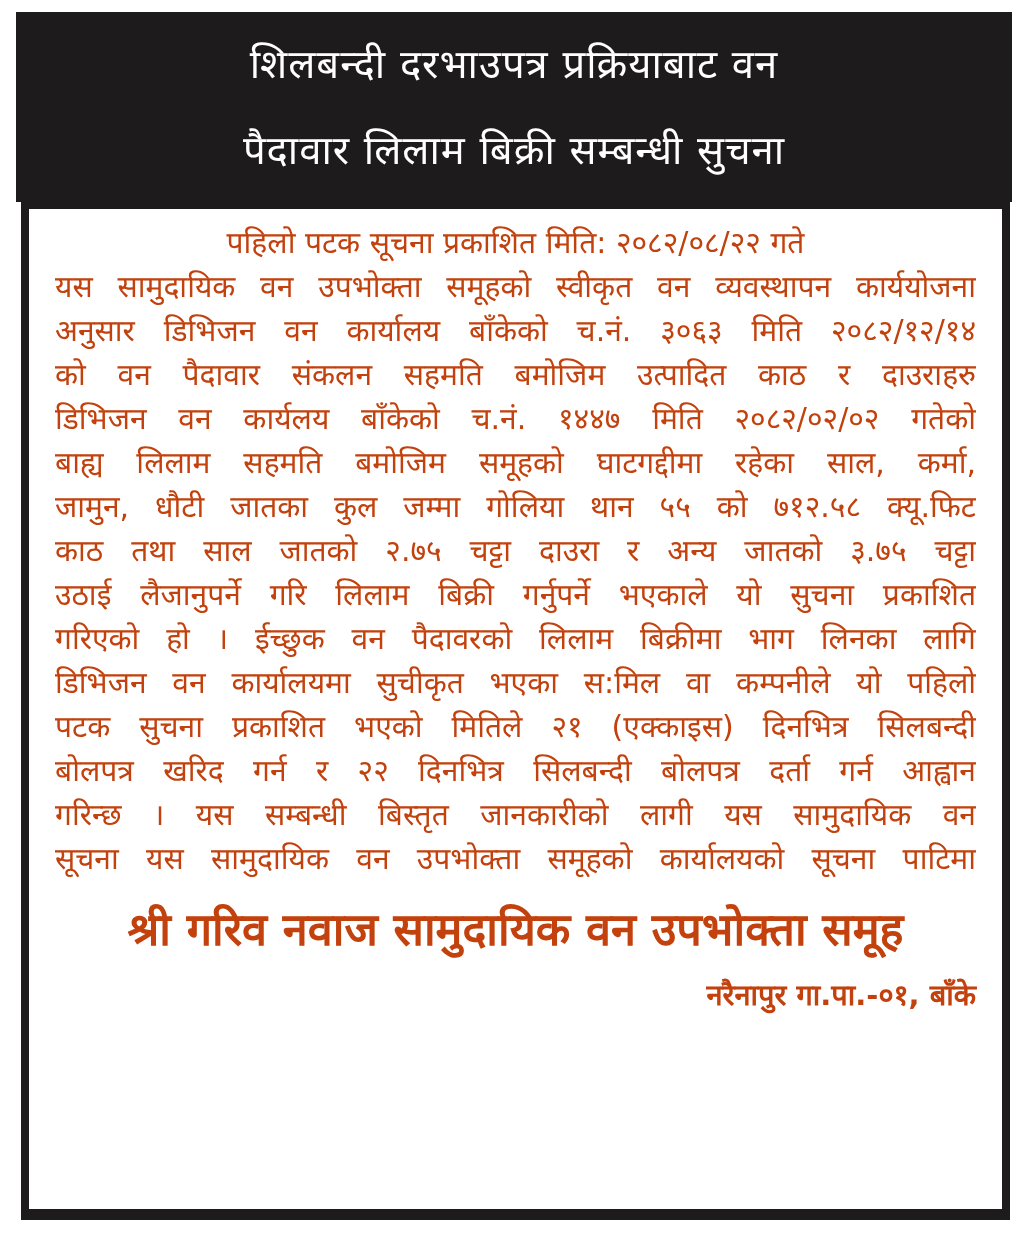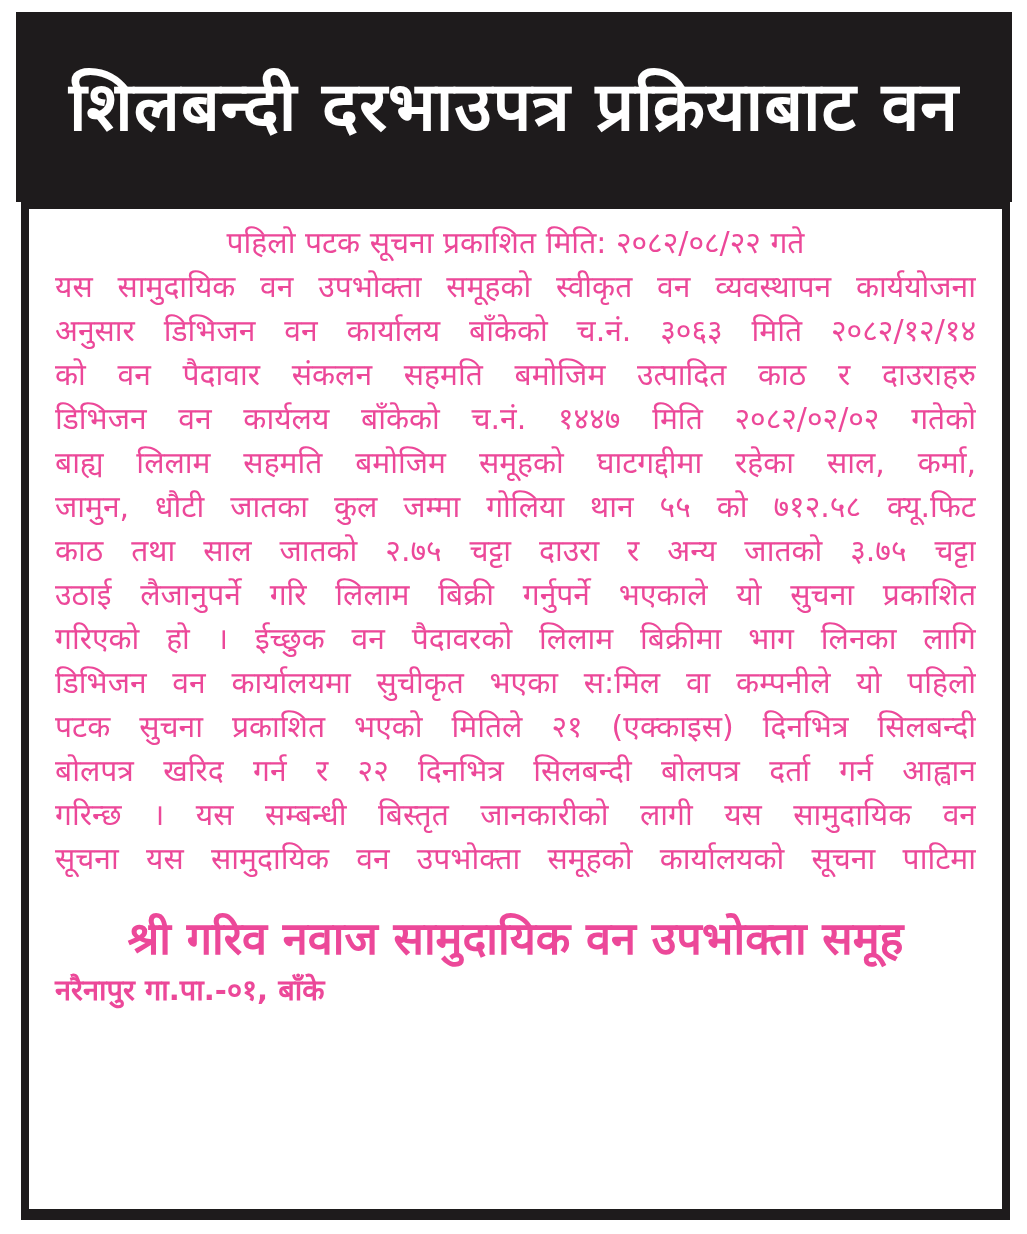--- a/index.html
+++ b/index.html
@@ -24,38 +24,38 @@
     background: #1e1b1c;
     color: #ffffff;
     display: flex;
     flex-direction: column;
     justify-content: center;
     align-items: center;
     text-align: center;
     box-sizing: border-box;
   }
   .banner-line {
-    font-weight: 700;
-    font-size: 68px;
+    font-weight: 400;
+    font-size: 40px;
     line-height: 86px;
     letter-spacing: 1px;
     white-space: nowrap;
   }
   .frame {
     position: absolute;
     left: 21px;
     top: 201px;
     width: 989px;
     height: 1019px;
     box-sizing: border-box;
     border: 8px solid #1e1b1c;
     border-bottom-width: 11px;
     background: #ffffff;
     padding: 12px 26px 0 26px;
-    color: #ec4899;
+    color: #c2410c;
   }
   .pub-line {
     text-align: center;
     font-size: 30px;
     line-height: 44px;
     height: 44px;
     overflow: hidden;
     font-weight: 500;
   }
   .bline {
@@ -65,42 +65,44 @@
     overflow: hidden;
     text-align: justify;
     text-align-last: justify;
     -moz-text-align-last: justify;
   }
   .bline.last {
     text-align-last: left;
     -moz-text-align-last: left;
   }
   .signature {
-    margin-top: 27px;
+    margin-top: 18px;
     text-align: center;
     font-weight: 700;
     font-size: 45px;
     line-height: 62px;
     white-space: nowrap;
     overflow: hidden;
   }
   .address {
-    text-align: left;
+    margin-top: 14px;
+    text-align: right;
     font-weight: 700;
     font-size: 29px;
     line-height: 40px;
   }
 </style>
 </head>
 <body>
 
 <div class="page">
 
   <div class="banner">
     <div class="banner-line">शिलबन्दी दरभाउपत्र प्रक्रियाबाट वन</div>
+    <div class="banner-line">पैदावार लिलाम बिक्री सम्बन्धी सुचना</div>
   </div>
 
   <div class="frame">
     <div class="pub-line">पहिलो पटक सूचना प्रकाशित मिति: २०८२/०८/२२ गते</div>
 
     <div class="bline">यस सामुदायिक वन उपभोक्ता समूहको स्वीकृत वन व्यवस्थापन कार्ययोजना</div>
     <div class="bline">अनुसार डिभिजन वन कार्यालय बाँकेको च.नं. ३०६३ मिति २०८२/१२/१४</div>
     <div class="bline">को वन पैदावार संकलन सहमति बमोजिम उत्पादित काठ र दाउराहरु</div>
     <div class="bline">डिभिजन वन कार्यलय बाँकेको च.नं. १४४७ मिति २०८२/०२/०२ गतेको</div>
     <div class="bline">बाह्य लिलाम सहमति बमोजिम समूहको घाटगद्दीमा रहेका साल, कर्मा,</div>

